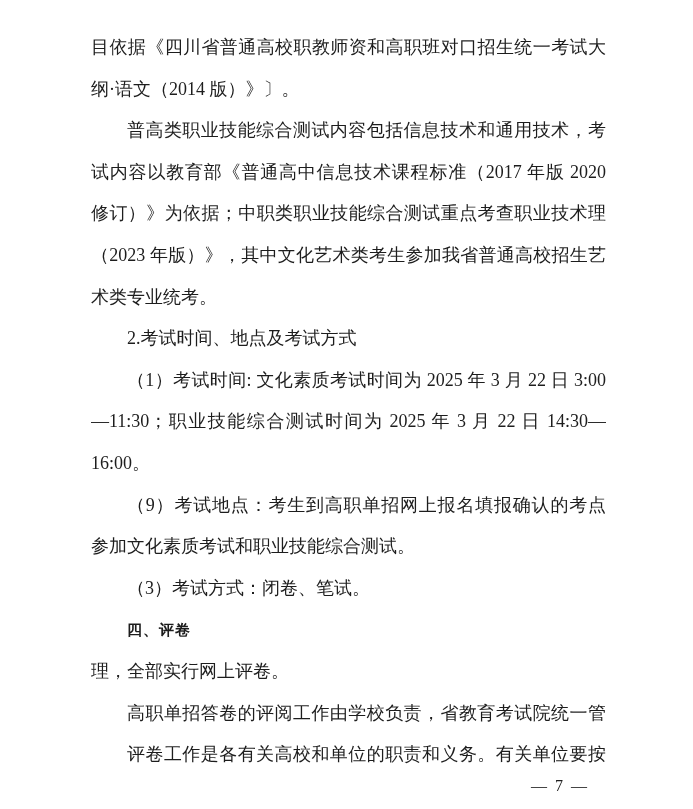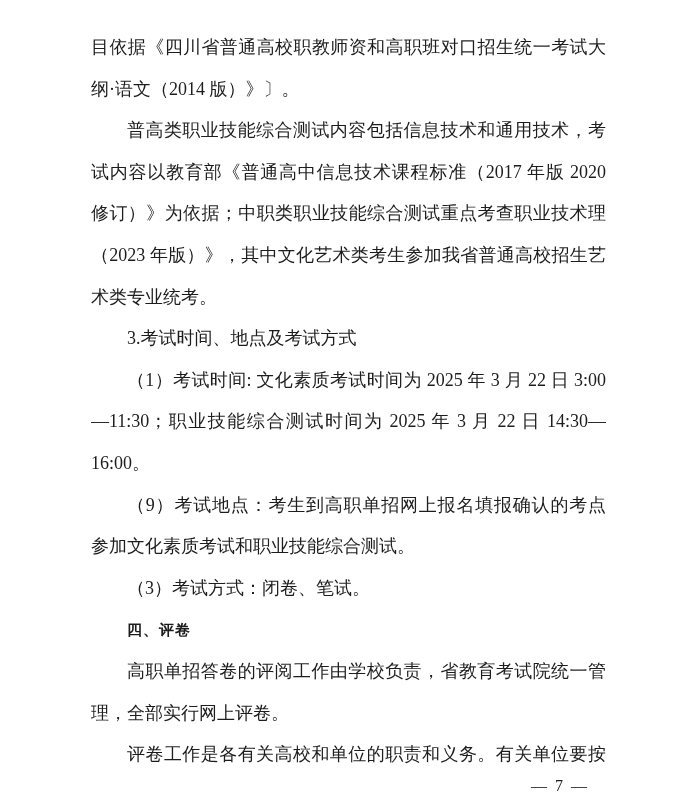--- a/index.html
+++ b/index.html
@@ -59,26 +59,26 @@
 
 <div class="page">
   <div class="text-block">
     <p class="line fill">目依据《四川省普通高校职教师资和高职班对口招生统一考试大</p>
     <p class="line">纲·语文（2014 版）》〕。</p>
     <p class="line indent fill">普高类职业技能综合测试内容包括信息技术和通用技术，考</p>
     <p class="line fill">试内容以教育部《普通高中信息技术课程标准（2017 年版 2020</p>
     <p class="line fill">修订）》为依据；中职类职业技能综合测试重点考查职业技术理</p>
     <p class="line fill">（2023 年版）》，其中文化艺术类考生参加我省普通高校招生艺</p>
     <p class="line">术类专业统考。</p>
-    <p class="line indent">3.考试时间、地点及考试方式</p>
+    <p class="line indent">2.考试时间、地点及考试方式</p>
     <p class="line indent fill">（1）考试时间: 文化素质考试时间为 2025 年 3 月 22 日 3:00</p>
     <p class="line fill">—11:30；职业技能综合测试时间为 2025 年 3 月 22 日 14:30—</p>
     <p class="line">16:00。</p>
     <p class="line indent fill">（9）考试地点：考生到高职单招网上报名填报确认的考点</p>
     <p class="line">参加文化素质考试和职业技能综合测试。</p>
     <p class="line indent">（3）考试方式：闭卷、笔试。</p>
     <p class="line indent heading">四、评卷</p>
+    <p class="line">理，全部实行网上评卷。</p>
     <p class="line indent fill">高职单招答卷的评阅工作由学校负责，省教育考试院统一管</p>
-    <p class="line">理，全部实行网上评卷。</p>
     <p class="line indent fill">评卷工作是各有关高校和单位的职责和义务。有关单位要按</p>
   </div>
   <div class="footer">— 7 —</div>
 </div>
 
 </body></html>

